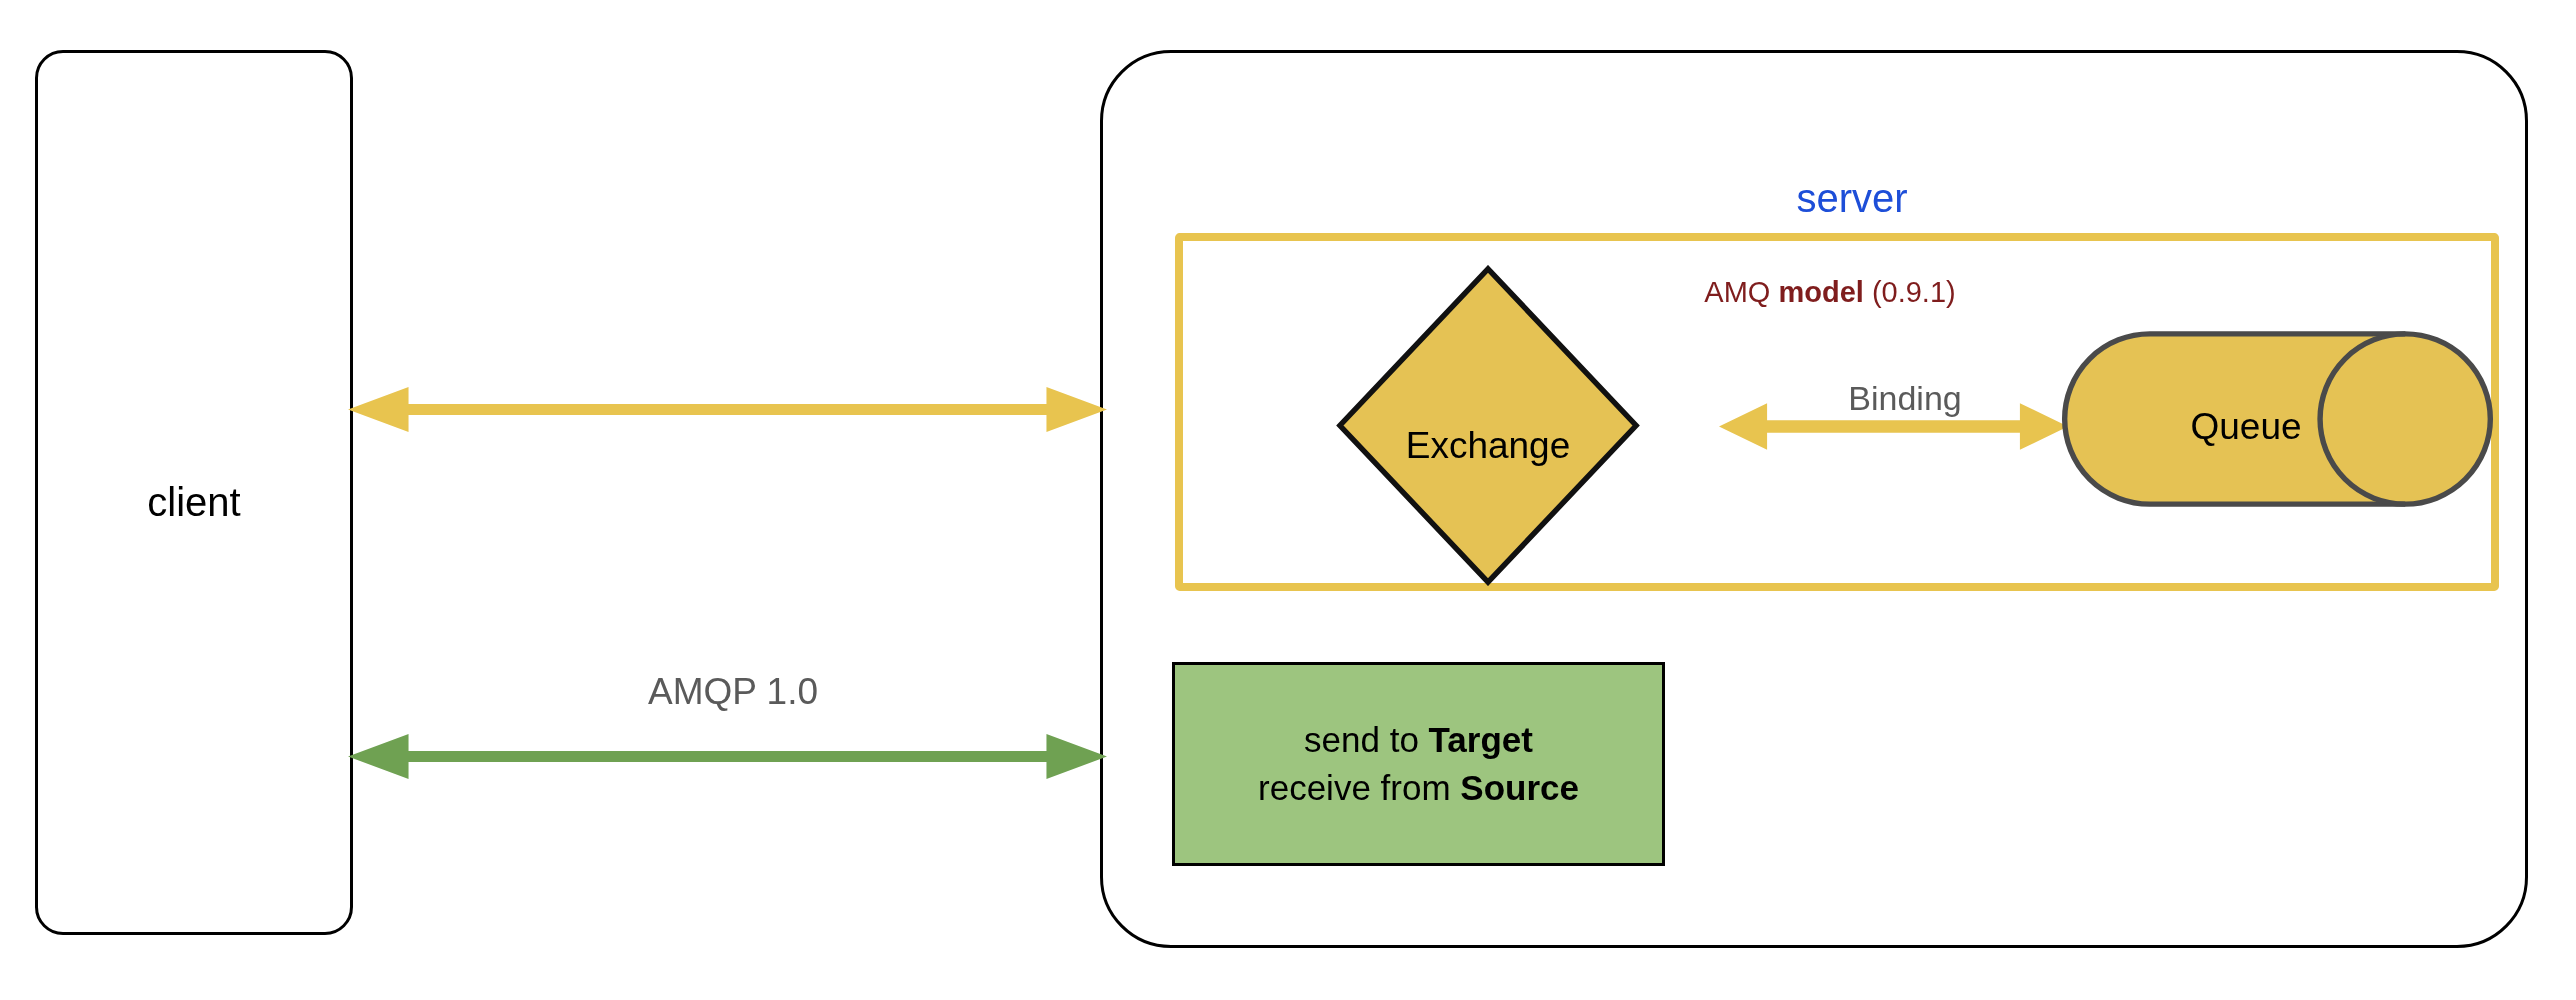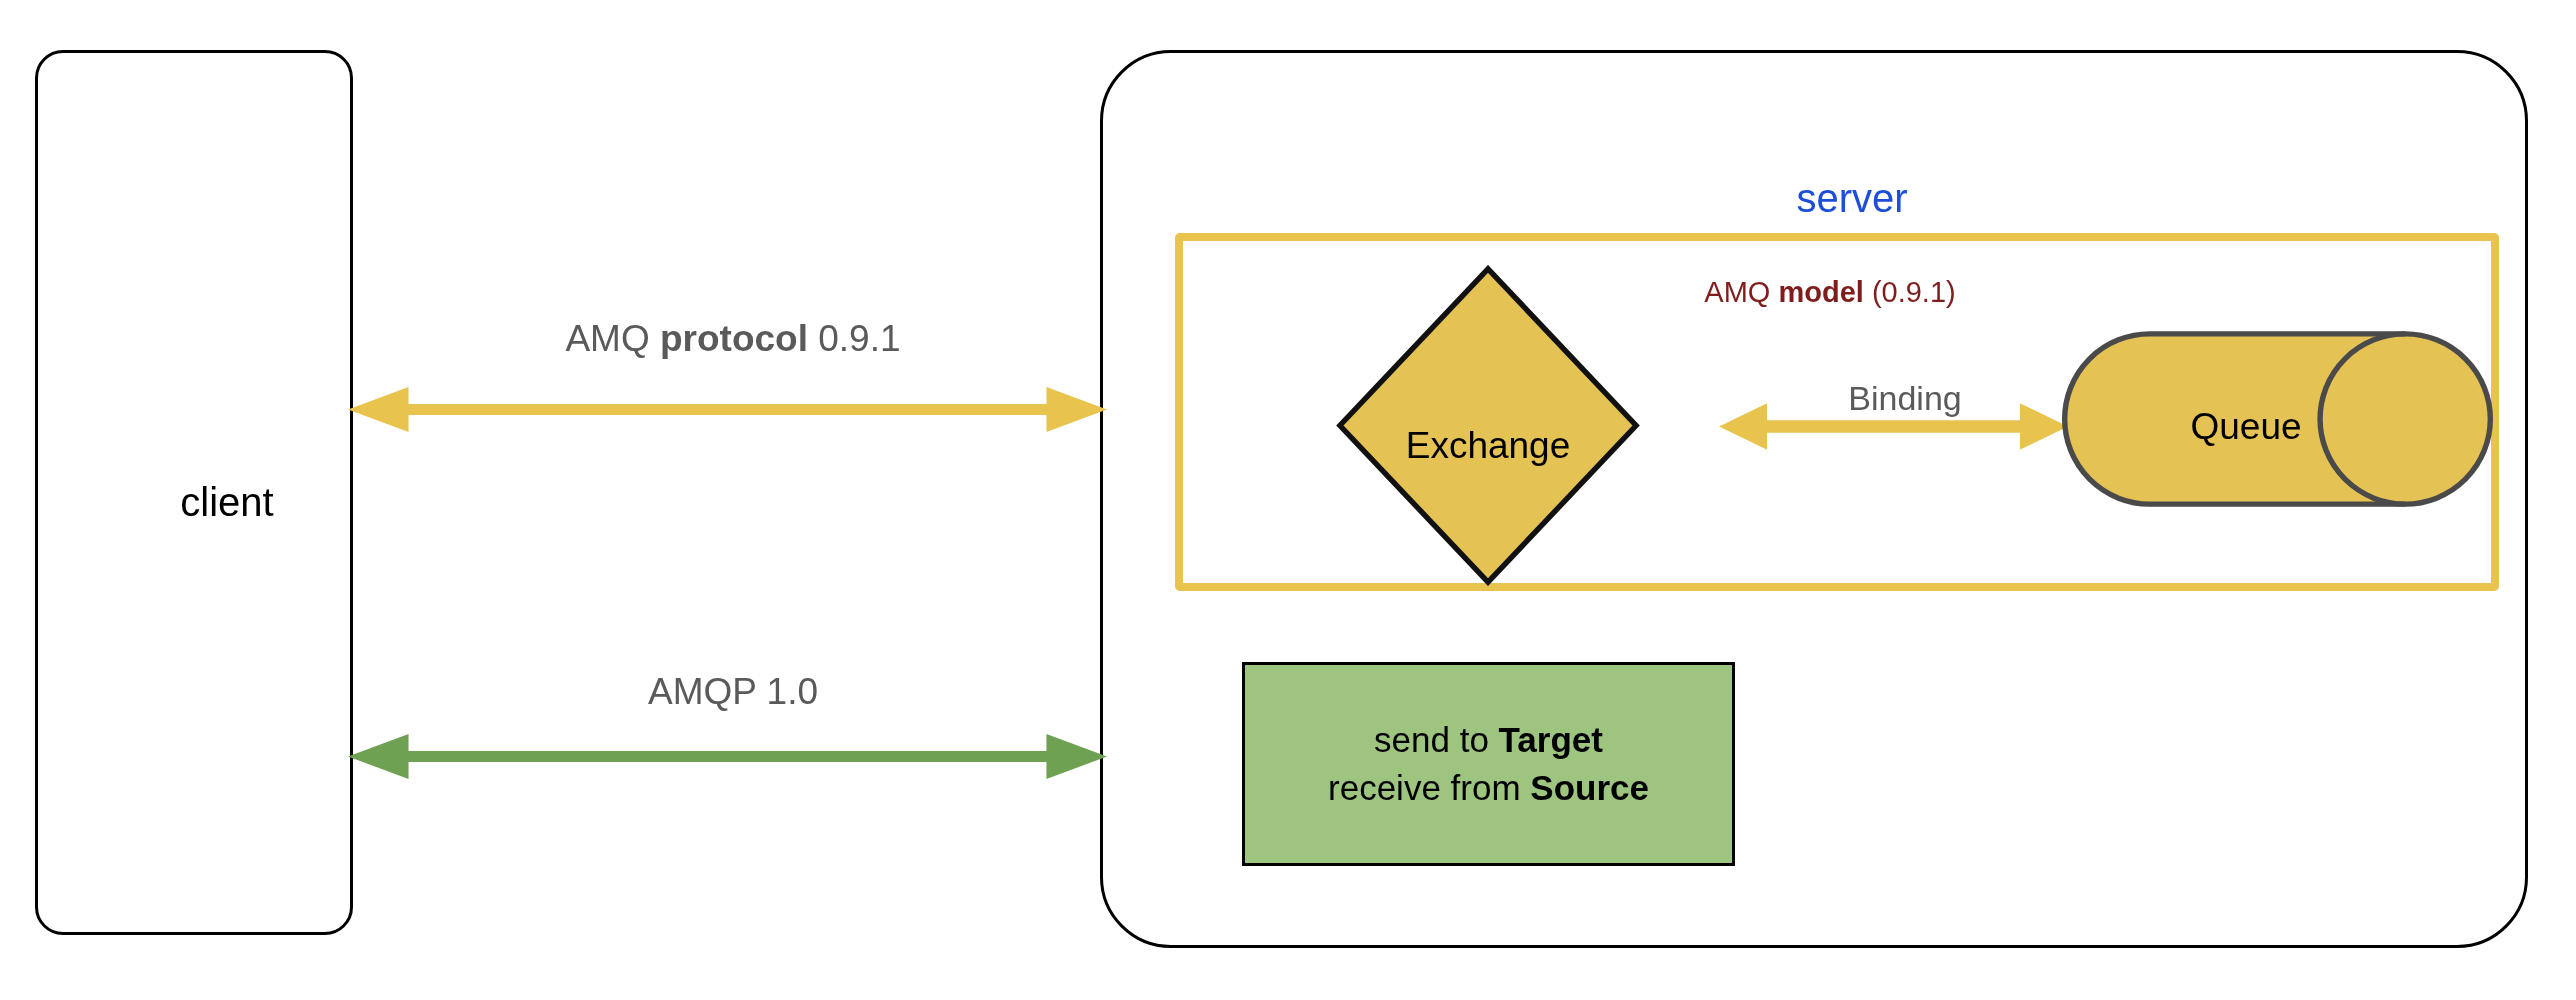--- a/index.html
+++ b/index.html
@@ -45,21 +45,20 @@
     line-height: 1.18;
   }
   .label.centered {
     transform: translate(-50%, -50%);
   }
   #client-label {
     left: 194px;
     top: 503px;
     font-size: 40px;
     color: #000000;
-    margin-left: 33px;
   }
   #server-label {
     left: 1852px;
     top: 159px;
     font-size: 40px;
     color: #1d4ed8;
     margin-top: 40px;
   }
   #amq-model-label {
     left: 1830px;
@@ -124,21 +123,21 @@
     left: 1905px;
     top: 398px;
     font-size: 34px;
     color: #5a5a5a;
     text-align: center;
   }
 
   
   #amqp-box {
     position: absolute;
-    left: 1242px;
+    left: 1172px;
     top: 662px;
     width: 493px;
     height: 204px;
     background: #9DC57F;
     border: 3.9px solid #000000;
     box-sizing: border-box;
     display: flex;
     flex-direction: column;
     align-items: center;
     justify-content: center;
@@ -207,21 +206,20 @@
   <div id="queue-label" class="label centered">Queue</div>
 
   <div id="amqp-box">
     <div class="line"><span>send to </span><b>Target</b></div>
     <div class="line"><span>receive from </span><b>Source</b></div>
   </div>
 
   <svg id="amq-protocol-arrow" class="connector-arrow" viewBox="0 0 978 104">
     <polygon points="0,52 78,23 78,45 900,45 900,23 978,52 900,81 900,59 78,59 78,81" fill="#E8C44F"></polygon>
   </svg>
-  <div id="amq-protocol-label" class="label centered"><span>AMQ </span><b>protocol</b><span> 0.9.1</span></div>
 
   <svg id="amqp10-arrow" class="connector-arrow" viewBox="0 0 978 104">
     <polygon points="0,52 78,23 78,45 900,45 900,23 978,52 900,81 900,59 78,59 78,81" fill="#6FA152"></polygon>
   </svg>
   <div id="amqp10-label" class="label centered">AMQP 1.0</div>
 
 </div>
 
 
 </body></html>

